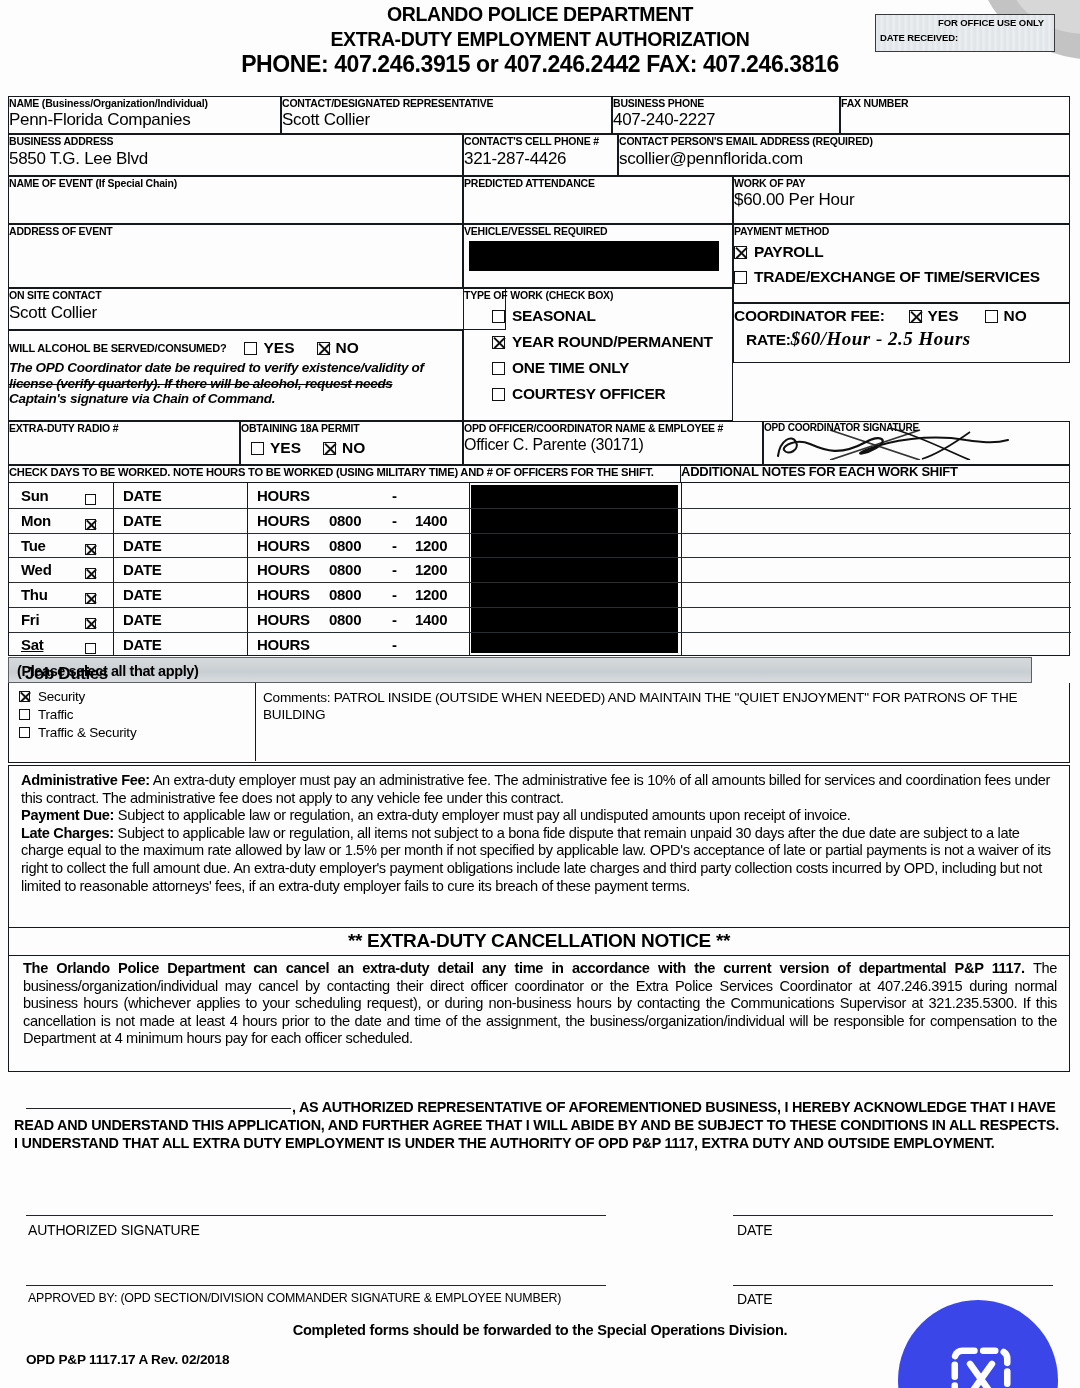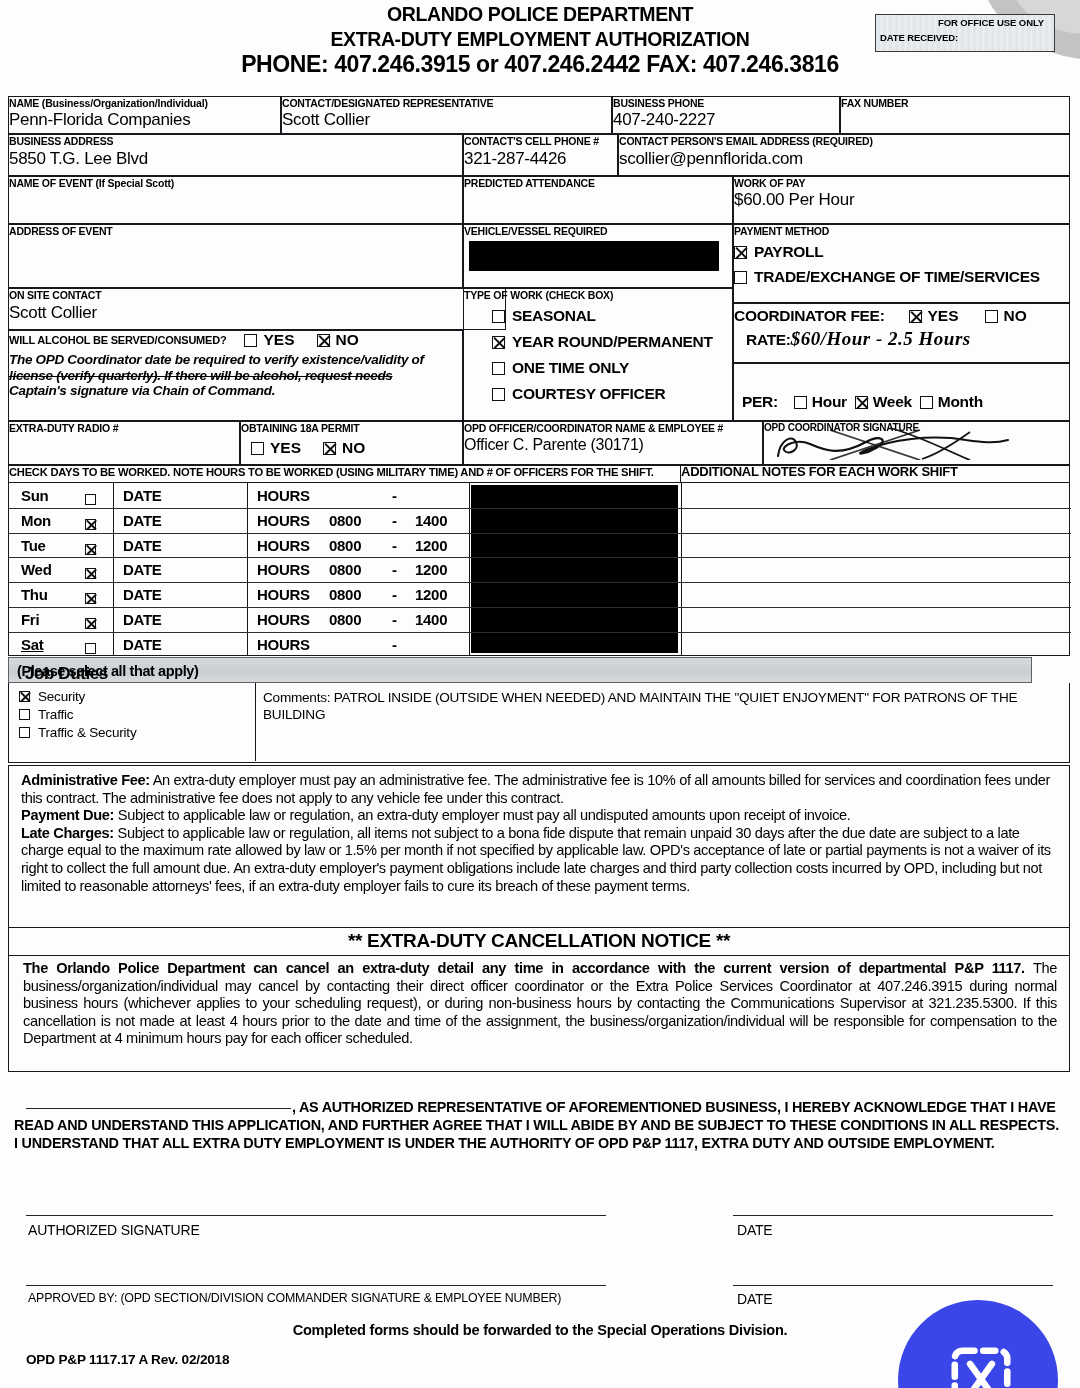--- a/index.html
+++ b/index.html
@@ -127,21 +127,21 @@
     <div class="box" style="left:455px;top:38px;width:155px;height:42px;">
       <div class="lbl">CONTACT'S CELL PHONE #</div>
       <div class="val" style="margin-top:2px">321-287-4426</div>
     </div>
     <div class="box" style="left:610px;top:38px;width:452px;height:42px;">
       <div class="lbl">CONTACT PERSON'S EMAIL ADDRESS (REQUIRED)</div>
       <div class="val" style="margin-top:2px">scollier@pennflorida.com</div>
     </div>
 
     <div class="box" style="left:0;top:80px;width:455px;height:48px;">
-      <div class="lbl">NAME OF EVENT (If Special Scott)</div>
+      <div class="lbl">NAME OF EVENT (If Special Chain)</div>
       <div class="val"></div>
     </div>
     <div class="box" style="left:455px;top:80px;width:270px;height:48px;">
       <div class="lbl">PREDICTED ATTENDANCE</div>
       <div class="val"></div>
     </div>
     <div class="box" style="left:725px;top:80px;width:337px;height:48px;">
       <div class="lbl">WORK OF PAY</div>
       <div class="val" style="margin-top:1px">$60.00  Per Hour</div>
     </div>
@@ -202,40 +202,23 @@
           <span class="cb"></span>
           <span>NO</span>
         </span>
       </div>
       <div style="display:flex;align-items:baseline;margin-top:3px;margin-left:12px;">
         <span style="font-size:15.5px;font-weight:700;letter-spacing:-.3px;">RATE:</span>
         <span class="hand">$60/Hour - 2.5 Hours</span>
       </div>
     </div>
 
-    <div class="box" style="left:725px;top:267px;width:337px;height:58px;">
-      <div style="display:flex;align-items:center;gap:8px;margin-top:29px;margin-left:8px;font-size:15.5px;font-weight:700;letter-spacing:-.3px;">
-        <span>PER:</span>
-        <span style="display:flex;align-items:center;gap:5px;margin-left:8px;">
-          <span class="cb"></span>
-          <span>Hour</span>
-        </span>
-        <span style="display:flex;align-items:center;gap:5px;">
-          <span class="cb x"></span>
-          <span>Week</span>
-        </span>
-        <span style="display:flex;align-items:center;gap:5px;">
-          <span class="cb"></span>
-          <span>Month</span>
-        </span>
-      </div>
-    </div>
 
     <div class="box" style="left:0;top:234px;width:455px;height:91px;">
-      <div style="display:flex;align-items:center;gap:8px;">
+      <div style="display:flex;align-items:center;gap:8px;margin-top:8px;">
         <span class="lbl" style="font-size:11px">WILL ALCOHOL BE SERVED/CONSUMED?</span>
         <span style="display:flex;align-items:center;gap:6px;margin-left:10px;font-size:15.5px;font-weight:700;">
           <span class="cb"></span>
           <span>YES</span>
         </span>
         <span style="display:flex;align-items:center;gap:6px;margin-left:14px;font-size:15.5px;font-weight:700;">
           <span class="cb x"></span>
           <span>NO</span>
         </span>
       </div>

